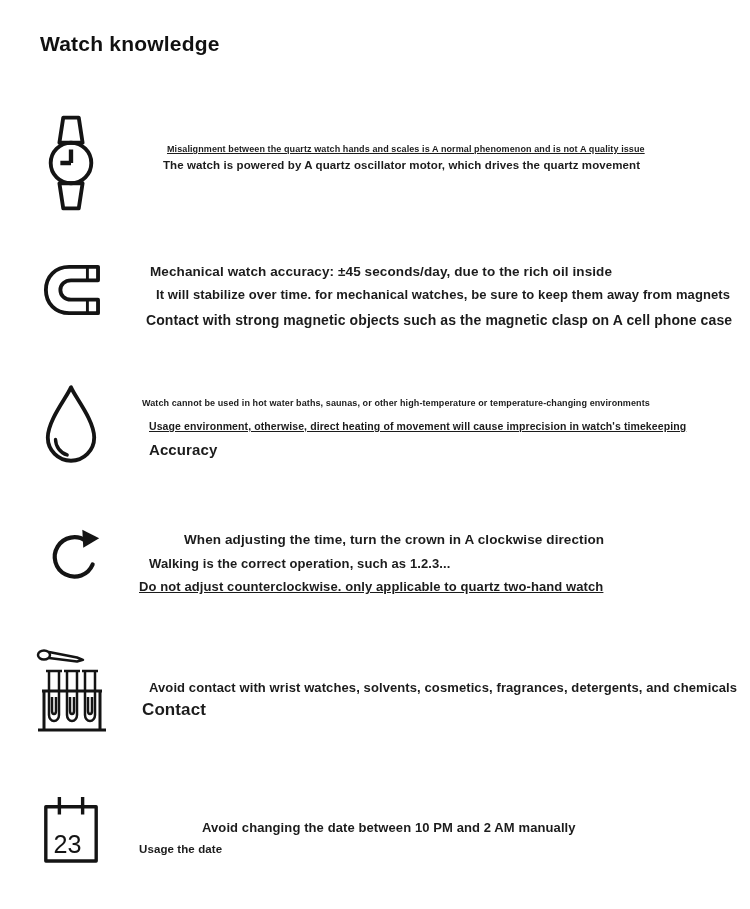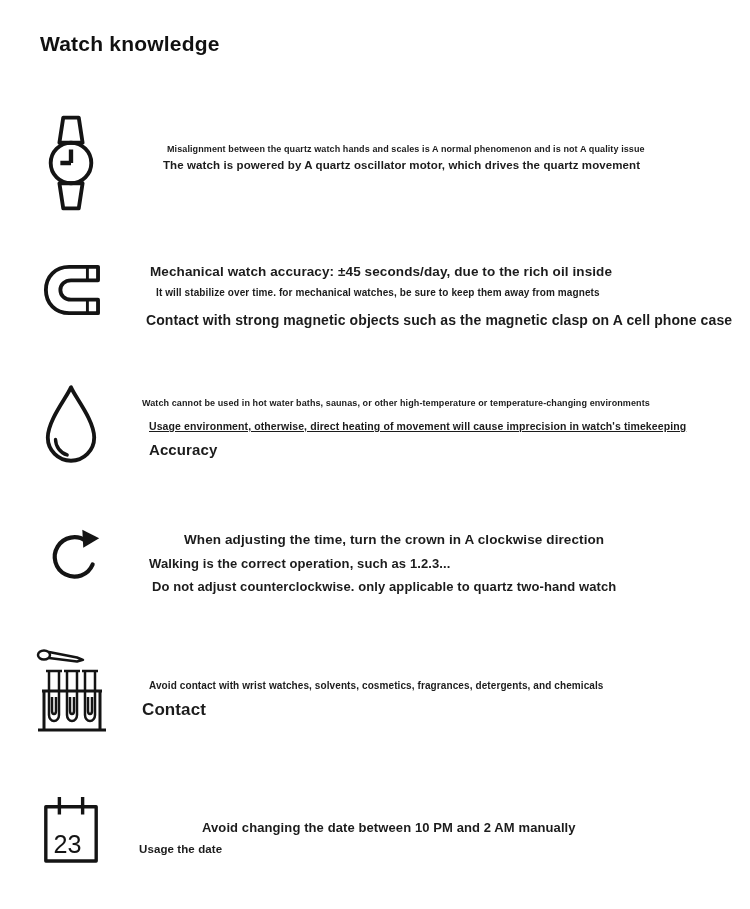--- a/index.html
+++ b/index.html
@@ -19,21 +19,21 @@
   .icon{position:absolute;}
   .icon svg{display:block;width:100%;height:100%;}
   .ln{
     position:absolute;white-space:nowrap;color:#1c1c1c;
     letter-spacing:.1px;
   }
   .b{font-weight:bold;}
   .fs9{font-size:9px;}
   .fs10{font-size:14px;}
   .fs105{font-size:10.5px;text-decoration:underline;}
-  .fs11{font-size:10px;}
+  .fs11{font-size:13px;}
   .fs115{font-size:11.5px;}
   .fs13{font-size:13px;}
   .fs135{font-size:13.5px;}
   .fs15{font-size:15px;}
   .fs17{font-size:17px;}
   .stroke{fill:none;stroke:#141414;stroke-linejoin:round;}
   svg text{font-family:"Liberation Sans", sans-serif;fill:#141414;}
 </style>
 </head>
 <body>
@@ -44,21 +44,21 @@
 
   <div>
     <div class="icon" style="left:42px;top:112px;width:58px;height:102px;">
       <svg viewBox="0 0 60 100">
         <path class="stroke" stroke-width="4" d="M22,3 h16 l4,26 h-24 z"></path>
         <path class="stroke" stroke-width="4" d="M18,71 h24 l-4,26 h-16 z"></path>
         <circle class="stroke" stroke-width="4" cx="30" cy="50" r="21"></circle>
         <path class="stroke" stroke-width="4.5" d="M30,50 V36 M30,50 H19"></path>
       </svg>
     </div>
-    <div class="ln fs9 b" style="left:167px;top:144px;">Misalignment between the quartz watch hands and scales is A normal phenomenon and is not A quality issue</div>
+    <div class="ln fs9 b" style="left:167px;top:144px;text-decoration:underline;">Misalignment between the quartz watch hands and scales is A normal phenomenon and is not A quality issue</div>
     <div class="ln fs115 b" style="left:149px;top:159px;margin-left:14px;">The watch is powered by A quartz oscillator motor, which drives the quartz movement</div>
   </div>
 
   <div>
     <div class="icon" style="left:40px;top:262px;width:62px;height:56px;">
       <svg viewBox="0 0 64 58">
         <path class="stroke" stroke-width="4" d="M60,5 H30 C16,5 6,15 6,29 C6,43 16,53 30,53 H60 V39 H32 C25.5,39 21,34.5 21,29 C21,23.5 25.5,19 32,19 H60 Z"></path>
         <path class="stroke" stroke-width="3" d="M49,5 V19 M49,39 V53"></path>
       </svg>
     </div>
@@ -81,21 +81,21 @@
 
   <div>
     <div class="icon" style="left:42px;top:524px;width:60px;height:66px;">
       <svg viewBox="0 0 64 64">
         <path class="stroke" stroke-width="4.5" stroke-linecap="round" d="M47,15 A21,21 0 1 0 54,40"></path>
         <polygon fill="#141414" points="43,3 61,12 44,22"></polygon>
       </svg>
     </div>
     <div class="ln fs135 b" style="left:184px;top:532px;">When adjusting the time, turn the crown in A clockwise direction</div>
     <div class="ln fs13 b" style="left:149px;top:556px;">Walking is the correct operation, such as 1.2.3...</div>
-    <div class="ln fs13 b" style="left:152px;top:579px;">Do not adjust counterclockwise. only applicable to quartz two-hand watch</div>
+    <div class="ln fs13 b" style="left:139px;top:579px;text-decoration:underline;">Do not adjust counterclockwise. only applicable to quartz two-hand watch</div>
   </div>
 
   <div>
     <div class="icon" style="left:36px;top:645px;width:72px;height:100px;">
       <svg viewBox="0 0 72 100">
 
         <ellipse class="stroke" stroke-width="2.5" cx="8" cy="10" rx="6" ry="4.5"></ellipse>
         <path class="stroke" stroke-width="2.5" d="M13,7 L41,12.5 L47,14.8 L41,16.5 L13,13"></path>
 
         <g class="stroke" stroke-width="2.5">

